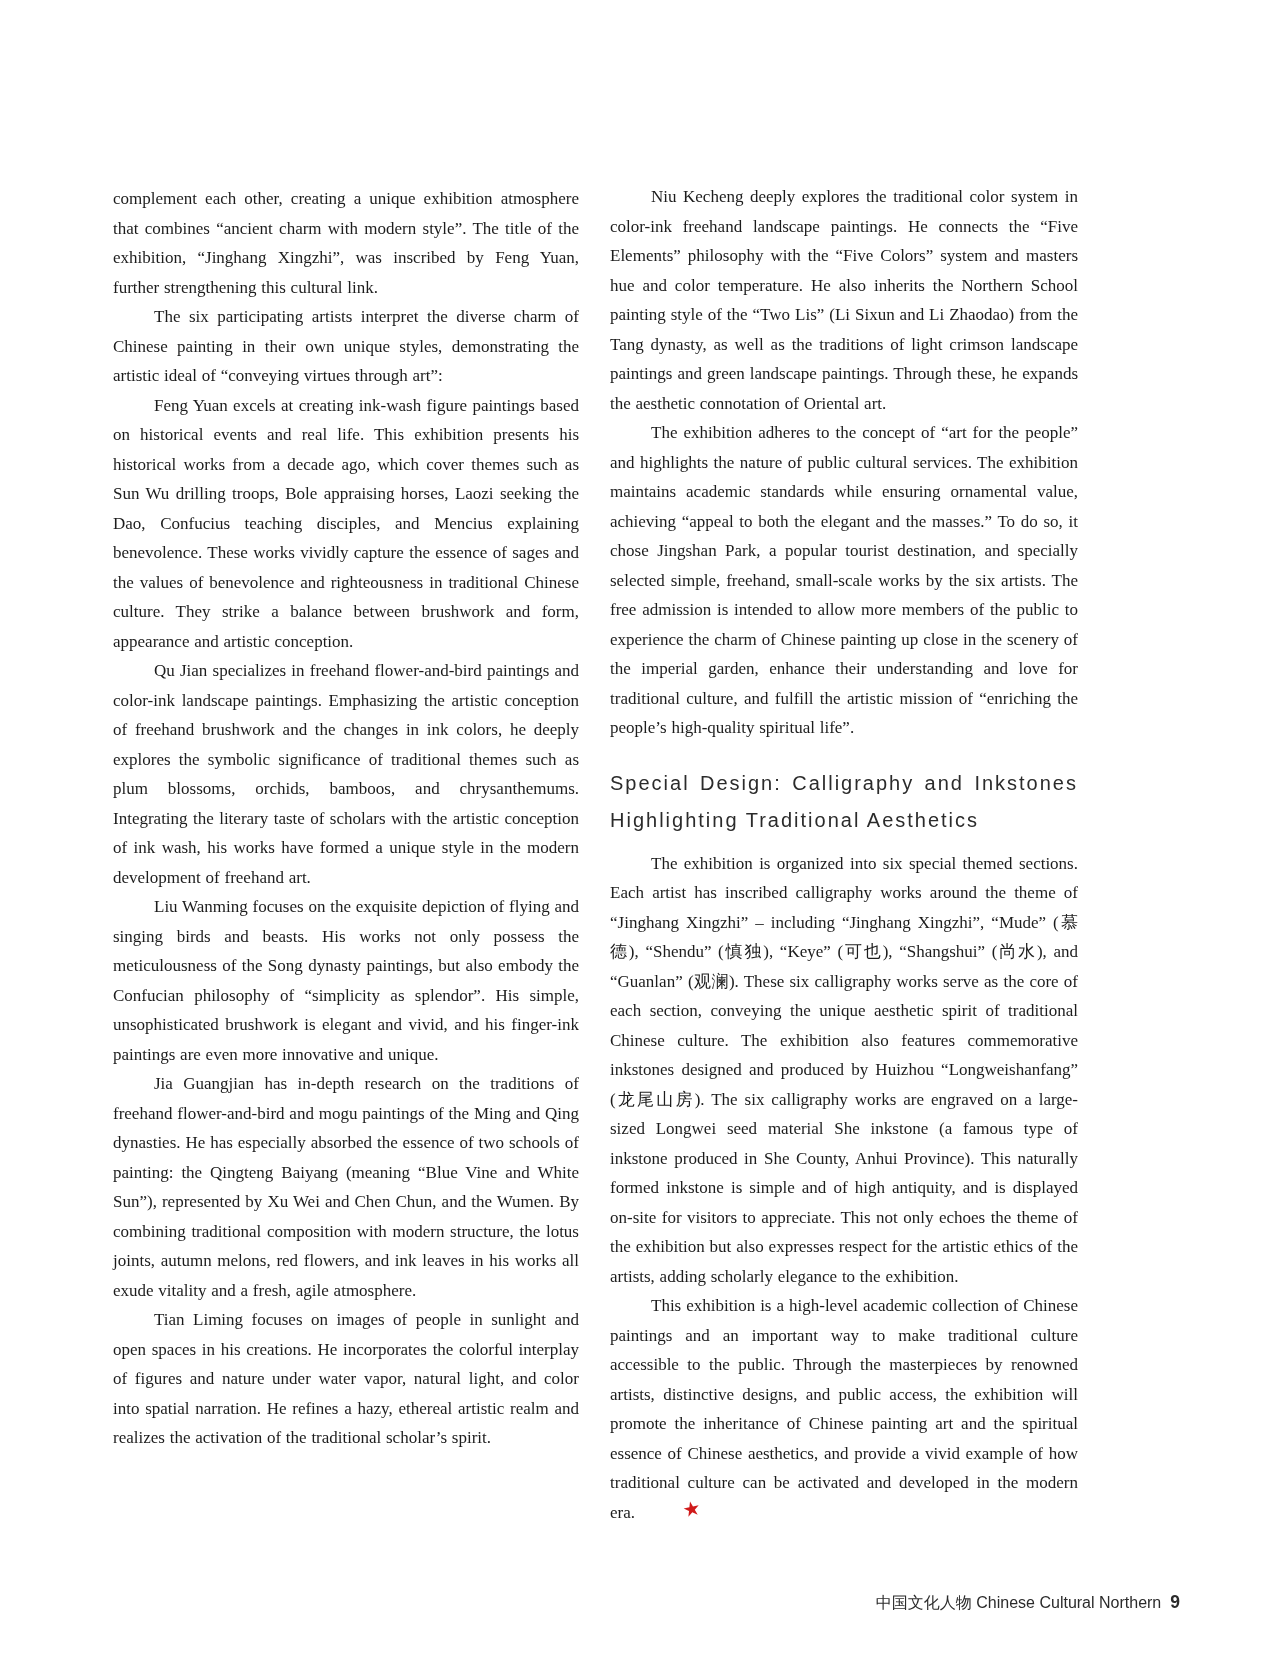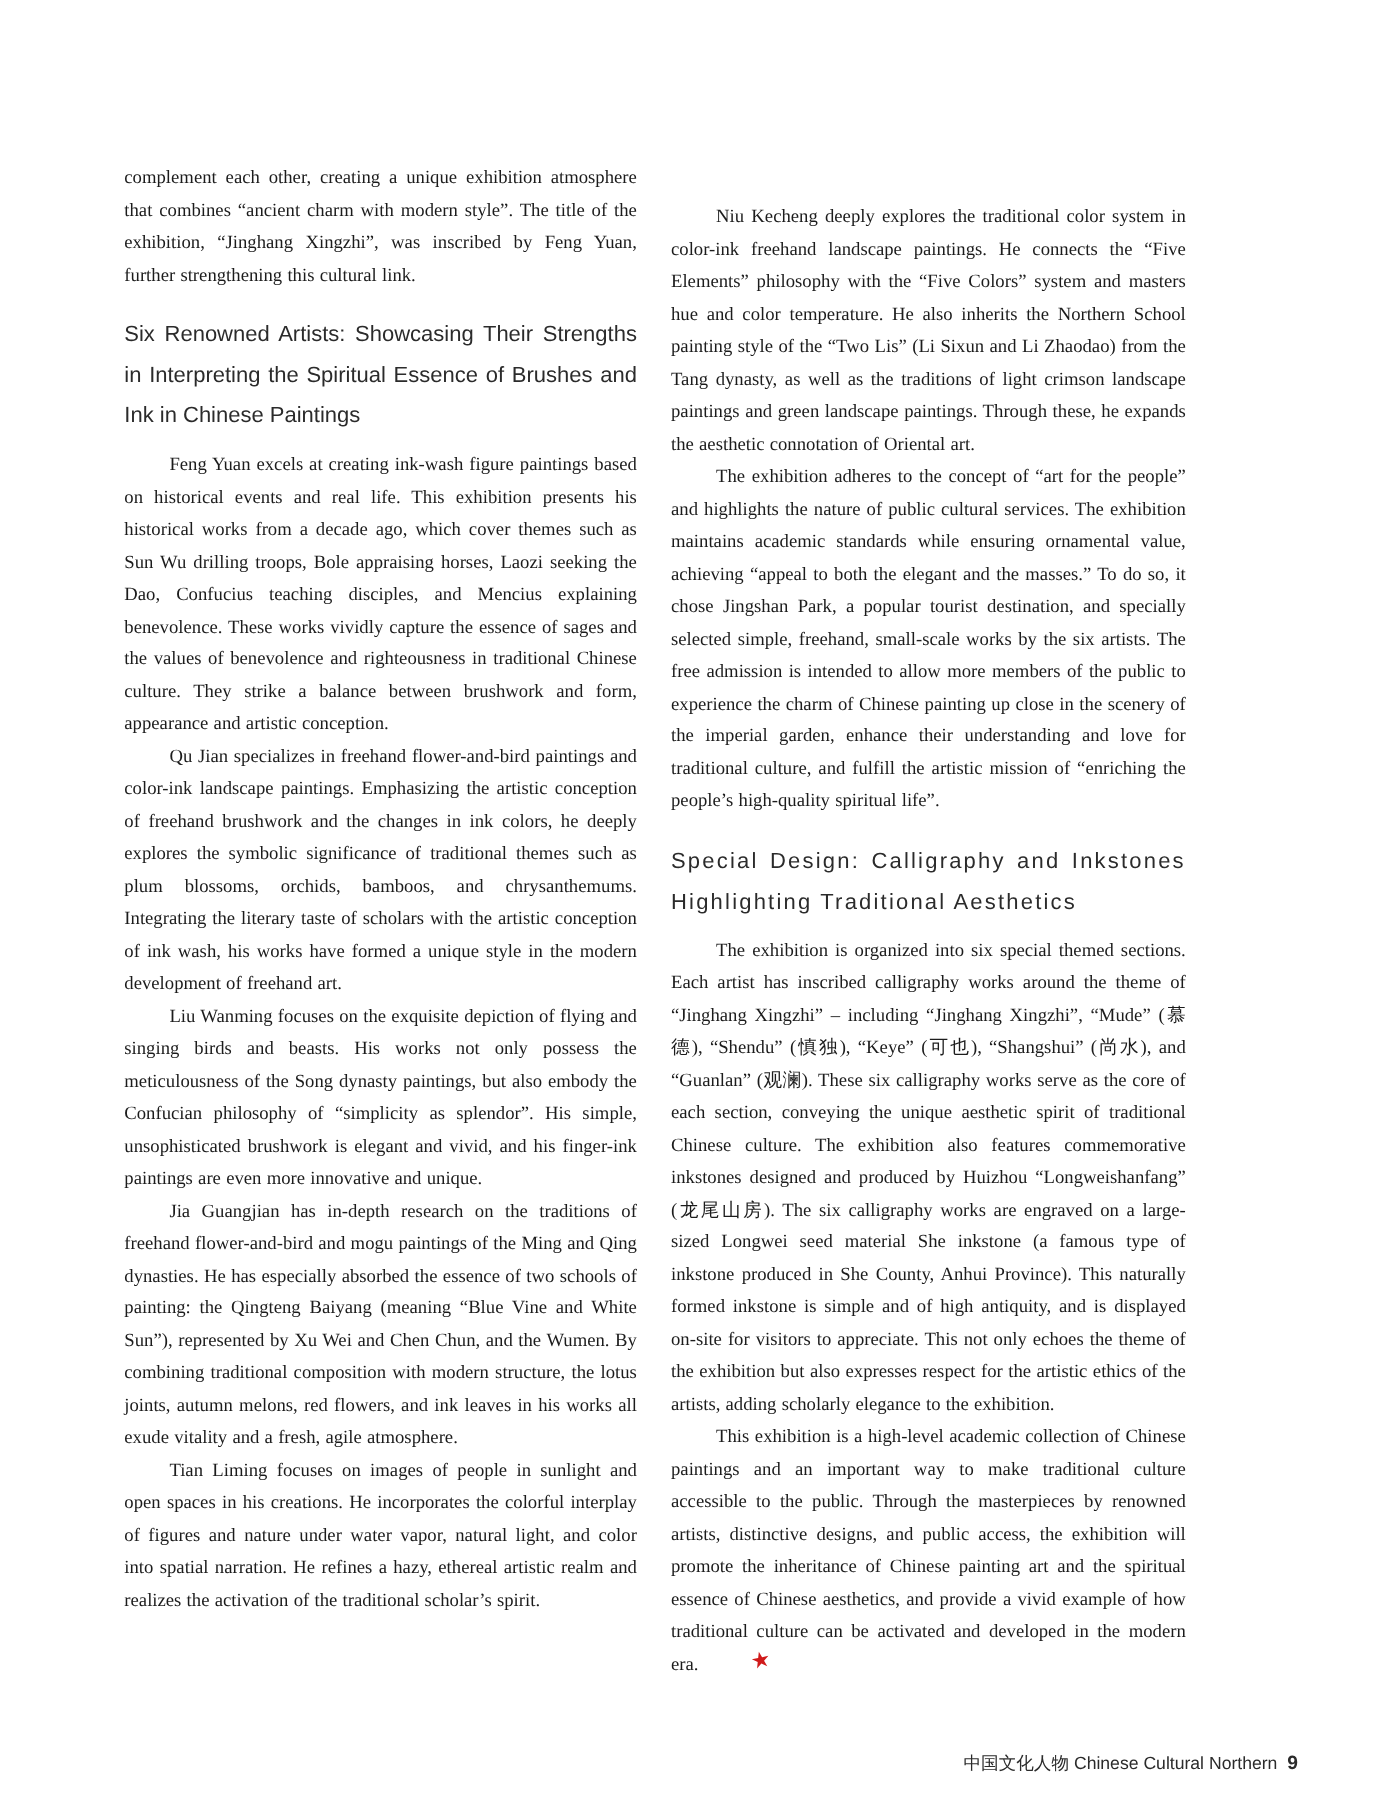--- a/index.html
+++ b/index.html
@@ -7,21 +7,21 @@
     width: 1270px;
     height: 1654px;
     background: #ffffff;
     position: relative;
     font-family: "Liberation Serif", serif;
     color: #1c1c1c;
     overflow: hidden;
   }
   .page { position: absolute; inset: 0; }
   .column { position: absolute; top: 146px; }
-  .col-left  { left: 113px; width: 466px; }
+  .col-left  { left: 113px; width: 466px; margin-top: 38px; }
   .col-right { left: 610px; width: 468px; margin-top: 36px; }
 
   p.body {
     margin: 0;
     font-size: 17px;
     line-height: 29.5px;
     text-align: justify;
     word-spacing: 0.5px;
     color: #1c1c1c;
   }
@@ -63,21 +63,21 @@
     margin-left: 9px;
   }
 </style>
 </head>
 <body>
 
 <div class="page">
 
   <div class="column col-left">
     <p class="body">complement each other, creating a unique exhibition atmosphere that combines “ancient charm with modern style”. The title of the exhibition, “Jinghang Xingzhi”, was inscribed by Feng Yuan, further strengthening this cultural link.</p>
-    <h2 class="heading">Six Renowned Artists: Showcasing Their Strengths in Interpreting the Spiritual Essence of Brushes and Ink in Chinese Paintings</h2>
+    <p class="body indent">The six participating artists interpret the diverse charm of Chinese painting in their own unique styles, demonstrating the artistic ideal of “conveying virtues through art”:</p>
     <p class="body indent">Feng Yuan excels at creating ink-wash figure paintings based on historical events and real life. This exhibition presents his historical works from a decade ago, which cover themes such as Sun Wu drilling troops, Bole appraising horses, Laozi seeking the Dao, Confucius teaching disciples, and Mencius explaining benevolence. These works vividly capture the essence of sages and the values of benevolence and righteousness in traditional Chinese culture. They strike a balance between brushwork and form, appearance and artistic conception.</p>
     <p class="body indent">Qu Jian specializes in freehand flower-and-bird paintings and color-ink landscape paintings. Emphasizing the artistic conception of freehand brushwork and the changes in ink colors, he deeply explores the symbolic significance of traditional themes such as plum blossoms, orchids, bamboos, and chrysanthemums. Integrating the literary taste of scholars with the artistic conception of ink wash, his works have formed a unique style in the modern development of freehand art.</p>
     <p class="body indent">Liu Wanming focuses on the exquisite depiction of flying and singing birds and beasts. His works not only possess the meticulousness of the Song dynasty paintings, but also embody the Confucian philosophy of “simplicity as splendor”. His simple, unsophisticated brushwork is elegant and vivid, and his finger-ink paintings are even more innovative and unique.</p>
     <p class="body indent">Jia Guangjian has in-depth research on the traditions of freehand flower-and-bird and mogu paintings of the Ming and Qing dynasties. He has especially absorbed the essence of two schools of painting: the Qingteng Baiyang (meaning “Blue Vine and White Sun”), represented by Xu Wei and Chen Chun, and the Wumen. By combining traditional composition with modern structure, the lotus joints, autumn melons, red flowers, and ink leaves in his works all exude vitality and a fresh, agile atmosphere.</p>
     <p class="body indent">Tian Liming focuses on images of people in sunlight and open spaces in his creations. He incorporates the colorful interplay of figures and nature under water vapor, natural light, and color into spatial narration. He refines a hazy, ethereal artistic realm and realizes the activation of the traditional scholar’s spirit.</p>
   </div>
 
   <div class="column col-right">
     <p class="body indent">Niu Kecheng deeply explores the traditional color system in color-ink freehand landscape paintings. He connects the “Five Elements” philosophy with the “Five Colors” system and masters hue and color temperature. He also inherits the Northern School painting style of the “Two Lis” (Li Sixun and Li Zhaodao) from the Tang dynasty, as well as the traditions of light crimson landscape paintings and green landscape paintings. Through these, he expands the aesthetic connotation of Oriental art.</p>
     <p class="body indent">The exhibition adheres to the concept of “art for the people” and highlights the nature of public cultural services. The exhibition maintains academic standards while ensuring ornamental value, achieving “appeal to both the elegant and the masses.” To do so, it chose Jingshan Park, a popular tourist destination, and specially selected simple, freehand, small-scale works by the six artists. The free admission is intended to allow more members of the public to experience the charm of Chinese painting up close in the scenery of the imperial garden, enhance their understanding and love for traditional culture, and fulfill the artistic mission of “enriching the people’s high-quality spiritual life”.</p>

